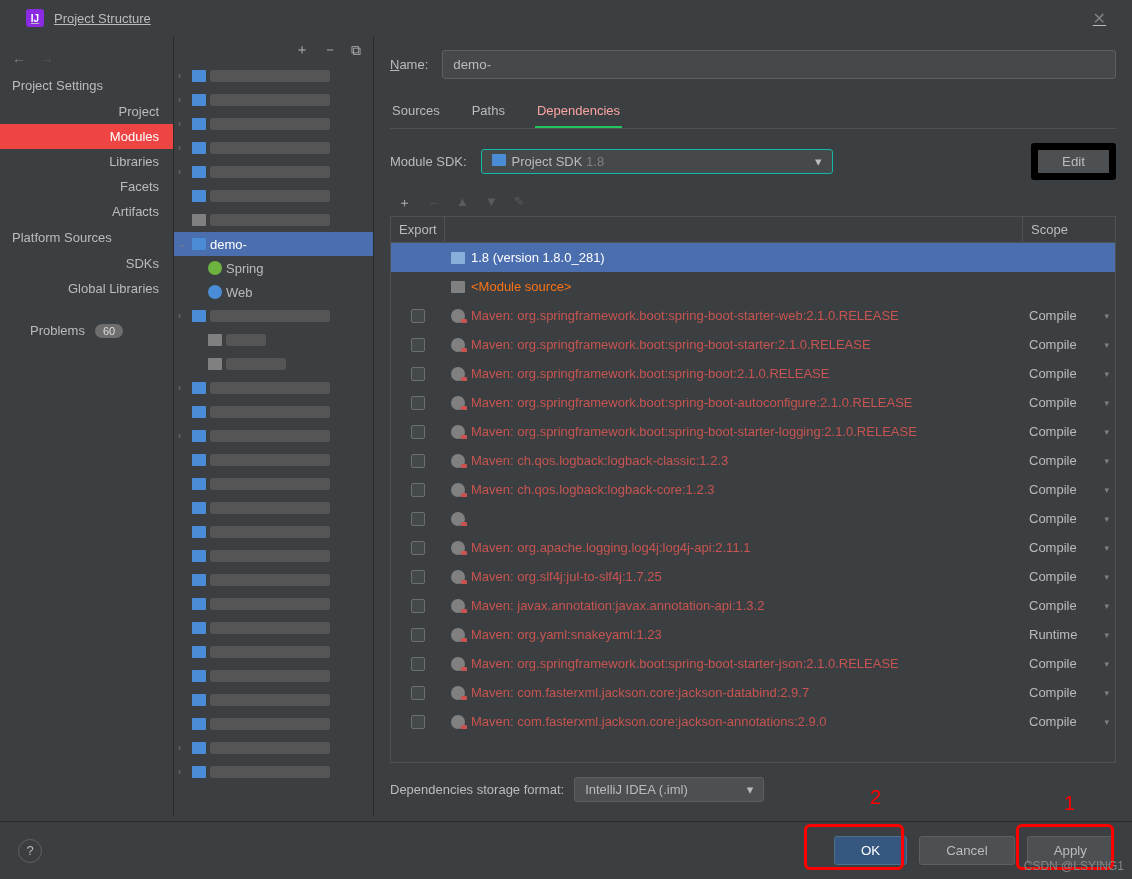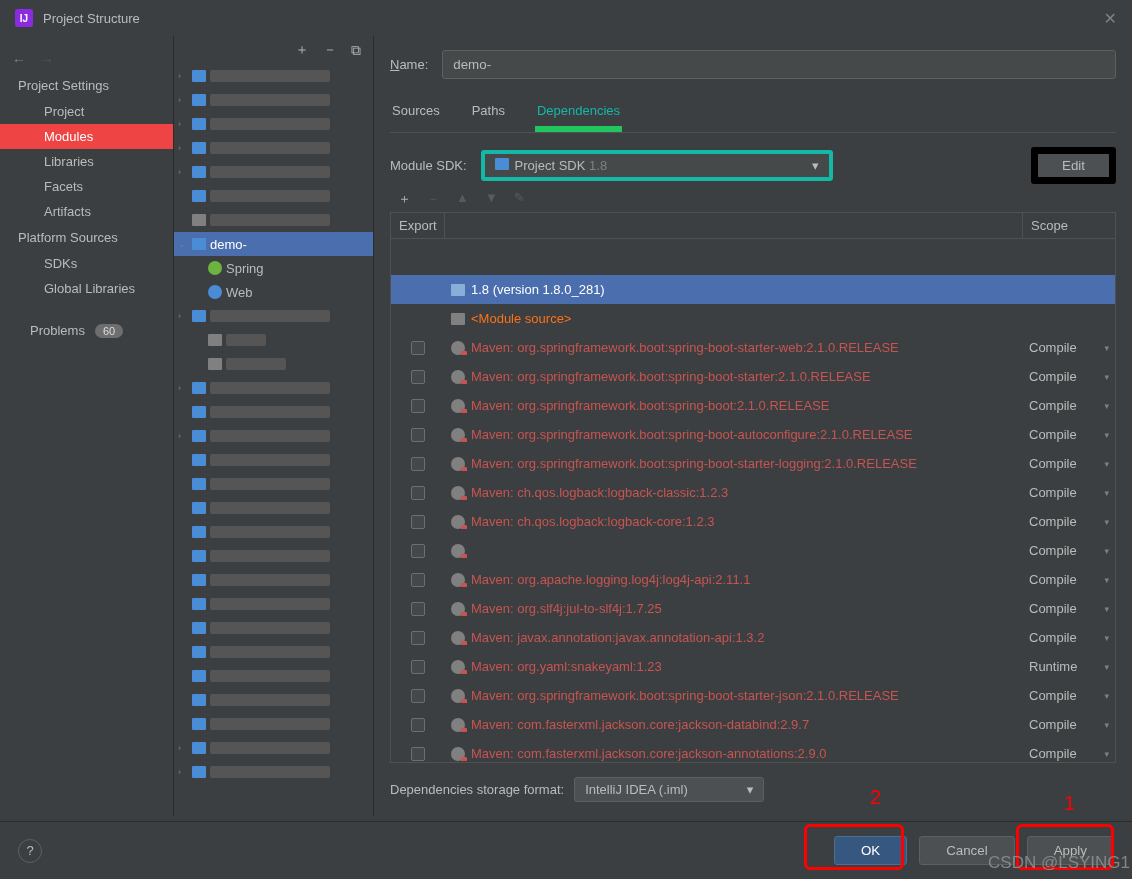--- a/index.html
+++ b/index.html
@@ -1,27 +1,27 @@
 <!DOCTYPE html>
 <html><head>
 <meta charset="utf-8">
 <style>
 * { box-sizing: border-box; margin: 0; padding: 0; font-family: 'Segoe UI', Arial, sans-serif; }
 body { background: #3c3f41; color: #bbbbbb; font-size: 13px; width: 1132px; height: 879px; overflow: hidden; position: relative; }
-.titlebar { height: 36px; display: flex; align-items: center; padding: 0 15px; background: #3c3f41; }
+.titlebar { height: 36px; display: flex; align-items: center; padding: 0 26px; background: #3c3f41; text-decoration: underline; }
 .titlebar .app-icon { width: 18px; height: 18px; background: #8a2be2; border-radius: 3px; margin-right: 10px; display: flex; align-items: center; justify-content: center; font-size: 10px; color: #fff; font-weight: bold; }
 .titlebar .title { flex: 1; color: #bbbbbb; }
 .titlebar .close { color: #808080; font-size: 16px; cursor: pointer; }
 .main { display: flex; height: 780px; }
 .left-nav { width: 174px; background: #3c3f41; padding-top: 8px; border-right: 1px solid #2b2b2b; }
 .nav-arrows { padding: 6px 12px; display: flex; gap: 14px; }
 .nav-arrows span { color: #808080; font-size: 14px; }
 .nav-arrows .disabled { color: #555; }
-.nav-section { padding: 6px 18px; color: #bbbbbb; font-size: 13px; }
-.nav-item { padding: 5px 14px 5px 44px; color: #bbbbbb; cursor: pointer; }
+.nav-section { padding: 6px 12px; color: #bbbbbb; font-size: 13px; }
+.nav-item { padding: 5px 14px 5px 44px; color: #bbbbbb; cursor: pointer; text-align: right; }
 .nav-item.selected { background: #ef4444; color: #fff; }
 .nav-problems { padding: 8px 14px 8px 30px; display: flex; align-items: center; gap: 10px; margin-top: 14px; }
 .nav-problems .badge { background: #6e6e6e; color: #ddd; border-radius: 10px; padding: 1px 8px; font-size: 11px; }
 .tree-panel { width: 200px; background: #3c3f41; border-right: 1px solid #2b2b2b; display: flex; flex-direction: column; }
 .tree-toolbar { height: 28px; display: flex; align-items: center; justify-content: flex-end; gap: 14px; padding: 0 12px; color: #afb1b3; }
 .tree-toolbar span { cursor: pointer; font-size: 14px; }
 .tree-body { flex: 1; overflow: hidden; }
 .tree-row { display: flex; align-items: center; height: 24px; padding-left: 4px; gap: 4px; }
 .tree-row .chev { width: 10px; color: #808080; font-size: 9px; }
 .tree-row .folder { width: 14px; height: 12px; background: #4a8cd6; border-radius: 1px; display: inline-block; }
@@ -31,29 +31,29 @@
 .tree-row.indent1 { padding-left: 20px; }
 .tree-row .spring-icon { width: 14px; height: 14px; border-radius: 50%; background: #6db33f; display: inline-block; }
 .tree-row .web-icon { width: 14px; height: 14px; border-radius: 50%; background: #4a8cd6; display: inline-block; }
 .content { flex: 1; background: #3c3f41; padding: 14px 16px 0 16px; display: flex; flex-direction: column; }
 .name-row { display: flex; align-items: center; gap: 14px; margin-bottom: 18px; }
 .name-row label { color: #bbbbbb; }
 .name-row .underline { text-decoration: underline; }
 .name-input { flex: 1; background: #45494a; border: 1px solid #5e6060; color: #bbbbbb; padding: 6px 10px; border-radius: 3px; }
 .tabs { display: flex; gap: 28px; border-bottom: 1px solid #515151; margin-bottom: 14px; }
 .tab { padding: 6px 2px 8px 2px; color: #bbbbbb; cursor: pointer; }
-.tab.active { border-bottom: 6px solid #22c55e; color: #14b8a6; }
-.sdk-row { display: flex; align-items: center; gap: 14px; margin-bottom: 2px; }
-.sdk-select { flex: 0 0 352px; background: #45494a; border: 4px solid #14b8a6; color: #bbbbbb; padding: 4px 10px; border-radius: 3px; display: flex; align-items: center; justify-content: space-between; }
+.tab.active { border-bottom: 2px solid #22c55e; color: #fca5a5; }
+.sdk-row { display: flex; align-items: center; gap: 14px; margin-bottom: 10px; }
+.sdk-select { flex: 0 0 352px; background: #45494a; border: 1px solid #14b8a6; color: #bbbbbb; padding: 4px 10px; border-radius: 3px; display: flex; align-items: center; justify-content: space-between; }
 .sdk-select .folder-blue { width: 14px; height: 12px; background: #4a8cd6; display: inline-block; margin-right: 6px; border-radius: 1px; }
 .edit-btn { background: #4c5052; border: 7px solid #000000; color: #bbbbbb; padding: 4px 24px; border-radius: 3px; }
 .dep-toolbar { display: flex; gap: 16px; padding: 4px 8px; color: #afb1b3; font-size: 13px; }
 .dep-toolbar span { cursor: pointer; }
 .dep-toolbar .disabled { color: #5a5a5a; }
-.dep-table { flex: 1; border: 1px solid #515151; display: flex; flex-direction: column; overflow: hidden; gap: 36px; }
+.dep-table { flex: 1; border: 1px solid #515151; display: flex; flex-direction: column; overflow: hidden; }
 .dep-header { display: flex; background: #3c3f41; border-bottom: 1px solid #515151; }
 .dep-header .col-export { width: 54px; padding: 5px 8px; border-right: 1px solid #515151; }
 .dep-header .col-name { flex: 1; padding: 5px 8px; border-right: 1px solid #515151; }
 .dep-header .col-scope { width: 92px; padding: 5px 8px; }
 .dep-body { flex: 1; overflow-y: auto; }
 .dep-row { display: flex; align-items: center; height: 29px; }
 .dep-row.selected { background: #4b6eaf; color: #fff; }
 .dep-row .col-export { width: 54px; display: flex; justify-content: center; }
 .dep-row .checkbox { width: 14px; height: 14px; border: 1px solid #6e6e6e; border-radius: 2px; background: #43494a; }
 .dep-row .col-name { flex: 1; display: flex; align-items: center; gap: 6px; padding-left: 6px; overflow: hidden; white-space: nowrap; }
@@ -68,21 +68,21 @@
 .storage-row { display: flex; align-items: center; gap: 10px; padding: 14px 0; }
 .storage-select { background: #4c5052; border: 1px solid #5e6060; color: #bbbbbb; padding: 4px 10px; border-radius: 3px; width: 190px; display: flex; justify-content: space-between; }
 .footer { position: absolute; bottom: 0; left: 0; right: 0; height: 58px; background: #3c3f41; border-top: 1px solid #2b2b2b; display: flex; align-items: center; padding: 0 18px; }
 .help-btn { width: 24px; height: 24px; border: 1px solid #5e6060; border-radius: 50%; color: #bbbbbb; display: flex; align-items: center; justify-content: center; }
 .footer-spacer { flex: 1; }
 .btn { padding: 6px 26px; border-radius: 3px; border: 1px solid #5e6060; background: #4c5052; color: #bbbbbb; cursor: pointer; }
 .btn.primary { background: #365880; border-color: #4c708c; color: #fff; }
 .btn + .btn { margin-left: 12px; }
 .red-box { position: absolute; border: 3px solid #ff0000; border-radius: 6px; }
 .anno-1 { position: absolute; color: #ff0000; font-size: 20px; font-weight: normal; }
-.watermark { position: absolute; right: 2px; bottom: 6px; color: #868686; font-size: 17px; margin-top: 16px; }
+.watermark { position: absolute; right: 8px; bottom: 6px; color: #868686; font-size: 12px; margin-top: 16px; }
 .sdk-dim { color: #808080; }
 </style>
 </head>
 <body>
 
 <div class="titlebar">
   <div class="app-icon">IJ</div>
   <div class="title">Project Structure</div>
   <div class="close">✕</div>
 </div>

